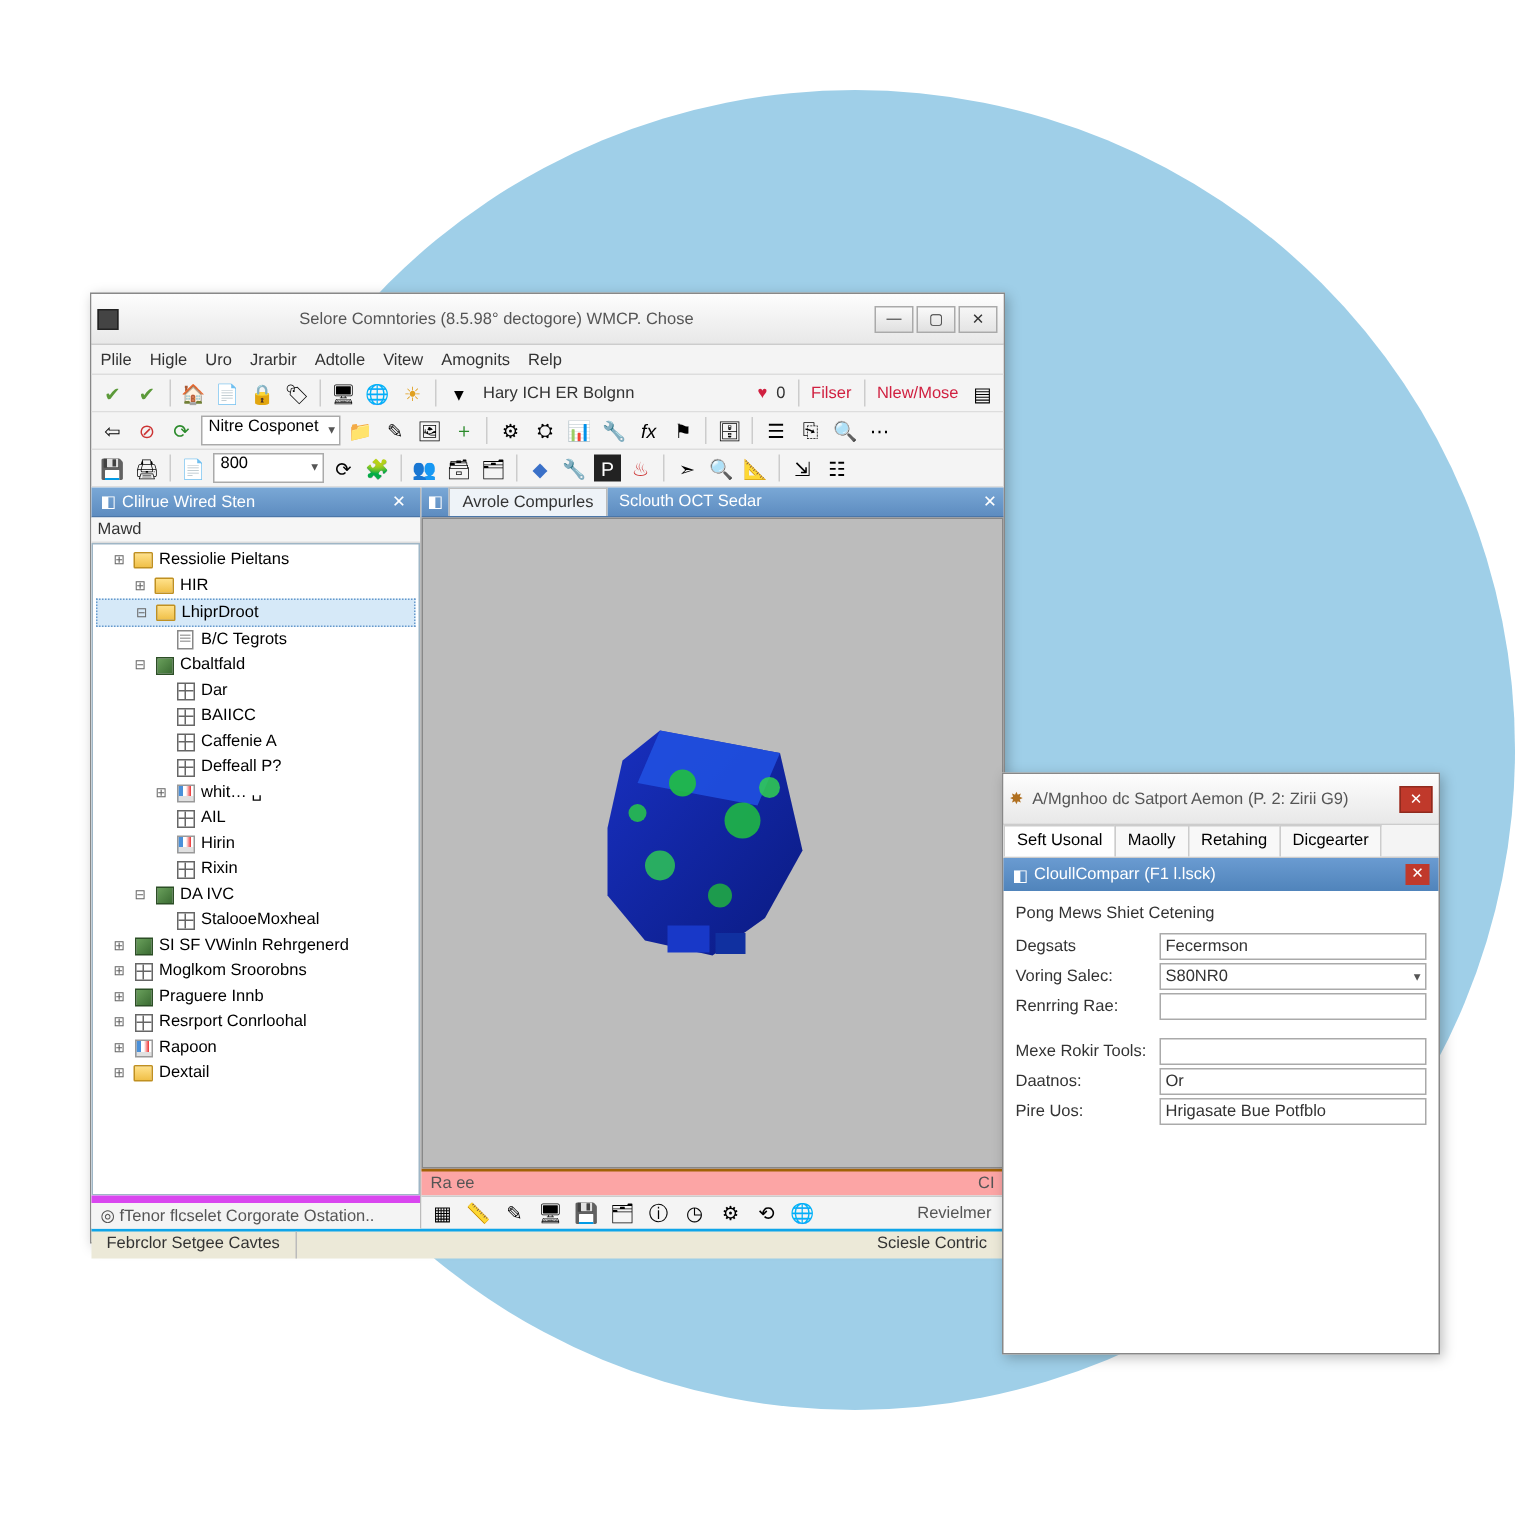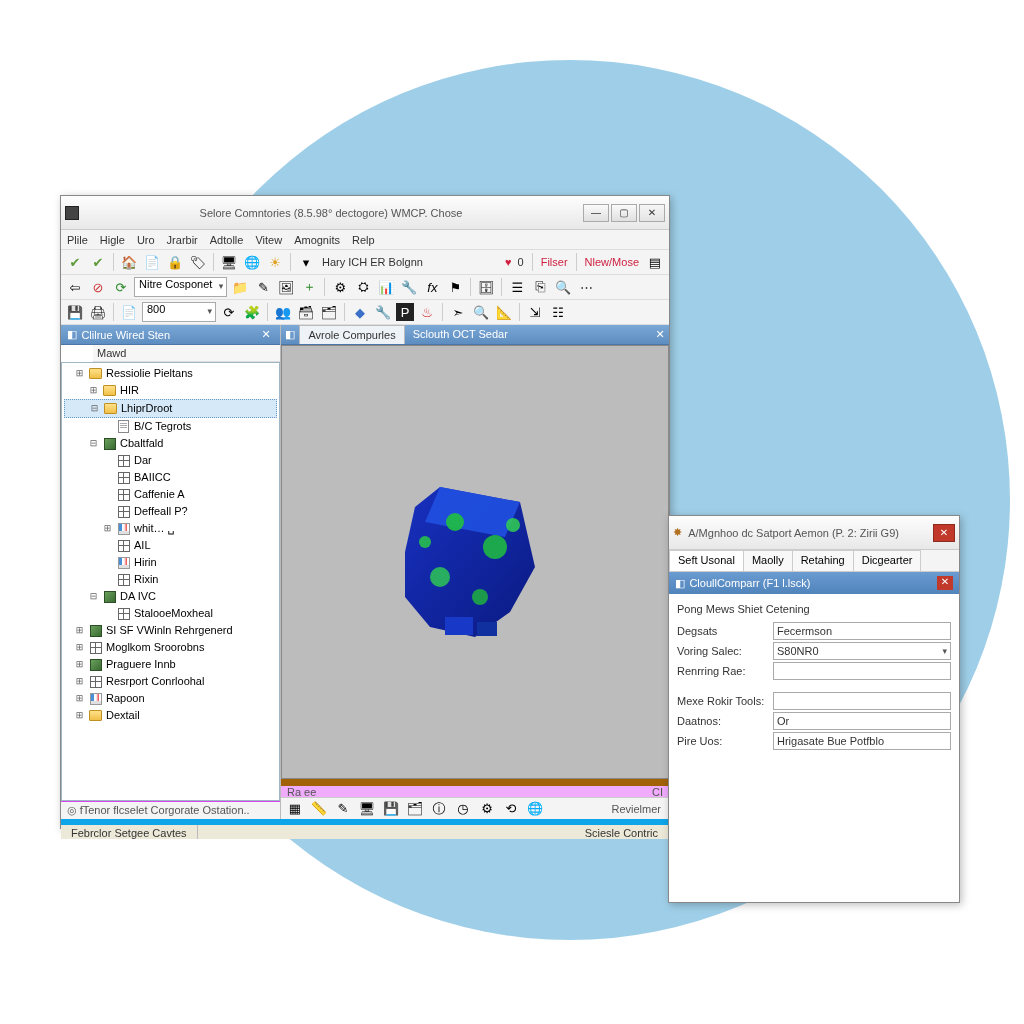--- a/index.html
+++ b/index.html
@@ -76,49 +76,49 @@
   padding: 0 6px; gap: 4px;
   border-bottom: 1px solid #4b76a8;
 }
 .panel-header .spacer{flex:1;}
 .panel-header .x { width:16px; height:14px; text-align:center; cursor:pointer;}
 .left-panel { width: 220px; border-right: 1px solid #bbb; display:flex; flex-direction:column; background:#fff;}
 .tree {
   flex:1; overflow:auto; padding:2px; background:#fff;
   border:1px solid #9fb6c6; margin:0;
 }
-.tree-label { padding:2px 4px; border-bottom:1px solid #ddd; background:#f6f6f6; color:#333;margin-left:32px;}
+.tree-label { padding:2px 4px; border-bottom:1px solid #ddd; background:#f6f6f6; color:#333;}
 .tree-item {
   display:flex; align-items:center; gap:3px;
   padding:1px 0; white-space:nowrap; cursor:default;
   line-height:15px;
 }
 .tree-item .tw { width:11px; text-align:center; color:#666; font-size:9px;}
 .tree-item .ic { width:15px; height:13px; display:inline-flex; align-items:center; justify-content:center;}
 .ind-1{padding-left:10px;} .ind-2{padding-left:24px;} .ind-3{padding-left:38px;}
 .tree-item.selected { background:#d6e9f8; border:1px dotted #6699cc; }
 .folder-icon{ width:13px;height:11px; background:linear-gradient(#ffe18a,#f0c048); border:1px solid #c09020; border-radius:1px;}
 .doc-icon{ width:11px;height:13px; background:#fff; border:1px solid #888; position:relative;}
 .doc-icon::before{content:""; position:absolute; top:2px; left:1px; right:1px; height:1px; background:#aaa; box-shadow:0 2px 0 #aaa,0 4px 0 #aaa;}
 .cube-icon{ width:12px;height:12px; background:linear-gradient(135deg,#6aa05c,#3a6b32); border:1px solid #2c4f26;}
 .grid-icon{ width:12px;height:12px; background:#fff;border:1px solid #666;position:relative;}
 .grid-icon::before{content:"";position:absolute;inset:0;background:linear-gradient(#666,#666) center/100% 1px no-repeat,linear-gradient(#666,#666) center/1px 100% no-repeat;}
 .bar-icon{width:12px;height:12px;background:linear-gradient(to top,#e0e0e0 30%,transparent 30%),linear-gradient(to right,#4a90d9 3px,transparent 3px,transparent 5px,#e44 8px,transparent 8px,transparent 10px,#4c4 13px);border:1px solid #999;}
-.status-strip { padding:2px 6px; background:#f4f4f4; border-top:1px solid #d946ef; color:#555;}
-.bottom-bar{display:flex;height:20px;border-top:6px solid #0ea5e9;background:#ece9d8;}
+.status-strip { padding:2px 6px; background:#f4f4f4; border-top:5px solid #d946ef; color:#555;}
+.bottom-bar{display:flex;height:20px;border-top:2px solid #0ea5e9;background:#ece9d8;}
 .bottom-tab{padding:2px 10px;border-right:1px solid #bbb;color:#333;}
 .center-panel{flex:1;display:flex;flex-direction:column;}
 .tabstrip{height:20px;background:linear-gradient(#7aa8d6,#5d8cc0);display:flex;align-items:stretch;border-bottom:1px solid #4b76a8;}
 .tab{padding:3px 8px;color:#fff;font-size:11px;cursor:pointer;}
 .tab.active{background:#eef3f8;color:#333;border-top:1px solid #bbb;border-left:1px solid #bbb;border-right:1px solid #bbb;text-align:right;}
 .tab-close{width:18px;color:#fff;text-align:center;padding-top:3px;}
 .viewport{flex:1;background:#bcbcbc;position:relative;border:1px solid #888;display:flex;align-items:center;justify-content:center;}
 .model{width:180px;height:190px;position:relative;}
 .model svg{width:100%;height:100%;}
-.viewport-footer{height:18px;background:#f0abfc;border-top:7px solid #a16207;display:flex;align-items:center;padding:0 6px;gap:8px;color:#555;text-align:center;}
+.viewport-footer{height:18px;background:#fca5a5;border-top:2px solid #a16207;display:flex;align-items:center;padding:0 6px;gap:8px;color:#555;text-align:center;}
 .viewport-status{height:22px;background:#f4f4f4;border-top:1px solid #ccc;display:flex;align-items:center;padding:0 4px;gap:4px;}
 .viewport-status .spacer{flex:1;}
 .heart { color:#d02040; }
 .red-text { color:#d02040; }
 
 .dialog-tabs{display:flex;height:22px;border-bottom:1px solid #ccc;background:#f4f4f4;}
 .dialog-tab{padding:3px 8px;border:1px solid #ccc;border-bottom:none;margin-right:-1px;background:#f8f8f8;cursor:pointer;}
 .dialog-tab.active{background:#fff;}
 .dialog-header{height:22px;background:linear-gradient(#6a9bd1,#5084bb);color:#fff;display:flex;align-items:center;padding:0 6px;}
 .dialog-header .spacer{flex:1;}

